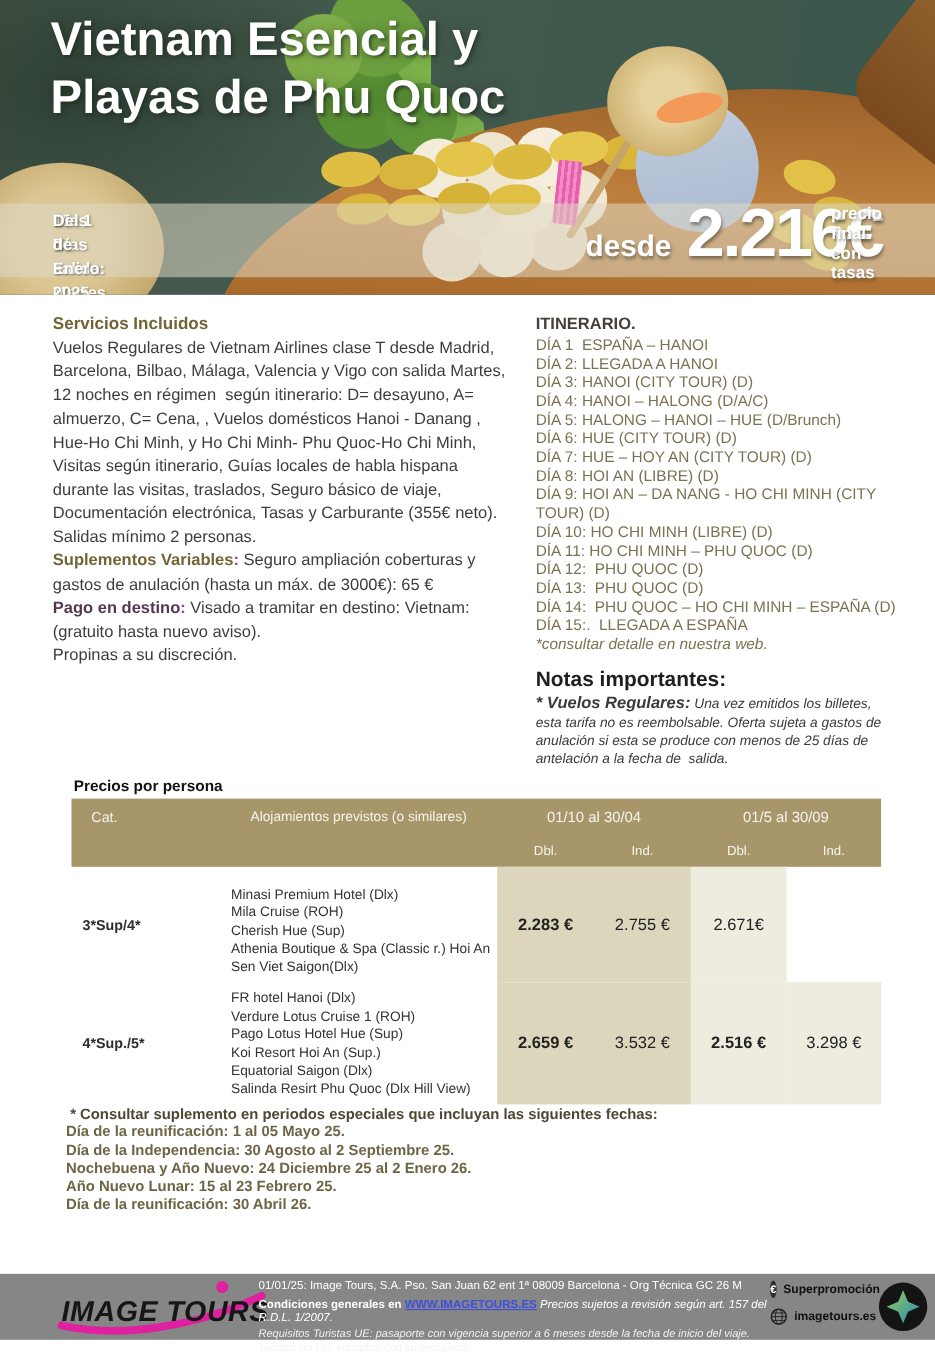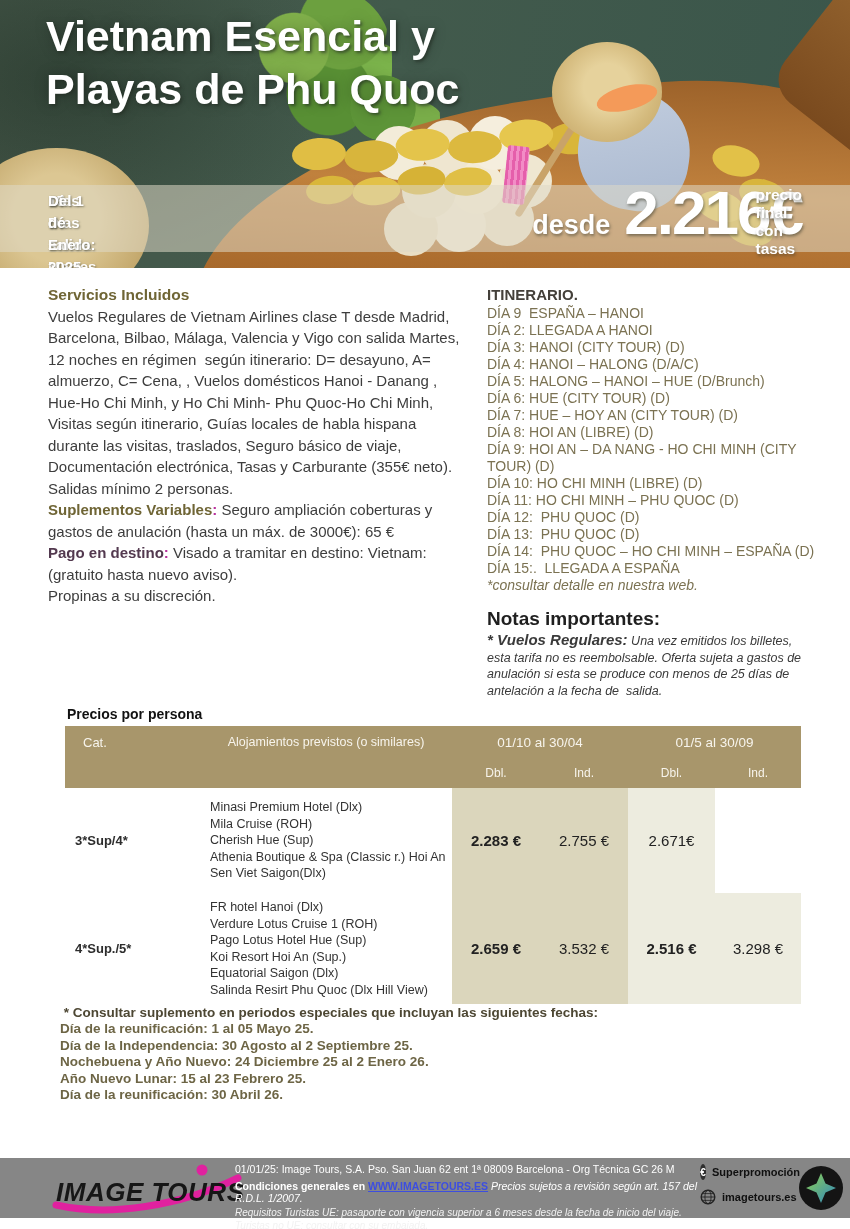--- a/index.html
+++ b/index.html
@@ -83,21 +83,21 @@
   .pt-header{display:grid;grid-template-columns:135px 252px 88px 88px 87px 86px;grid-template-rows:32px 30px;
     background:#a8966b;color:#f7f4ec;}
   .pth-cat{grid-column:1;grid-row:1;display:flex;align-items:center;padding-left:18px;font-size:13px;}
   .pth-hotels{grid-column:2;grid-row:1;display:flex;align-items:center;justify-content:center;font-size:12.5px;}
   .pth-p1{grid-column:3/5;grid-row:1;display:flex;align-items:center;justify-content:center;font-size:13.5px;}
   .pth-p2{grid-column:5/7;grid-row:1;display:flex;align-items:center;justify-content:center;font-size:13.5px;}
   .pth-sub{grid-row:2;display:flex;align-items:center;justify-content:center;font-size:12px;}
   .s3{grid-column:3;} .s4{grid-column:4;} .s5{grid-column:5;} .s6{grid-column:6;}
   .pt-row{display:grid;grid-template-columns:135px 252px 88px 88px 87px 86px;min-height:105px;}
   .ptr-cat{display:flex;align-items:center;padding-left:10px;font-size:13px;font-weight:bold;color:#2d2d2d;}
-  .ptr-hotels{display:flex;flex-direction:column;justify-content:center;padding:6px 0 6px 10px;
+  .ptr-hotels{display:flex;flex-direction:column;justify-content:flex-end;padding:6px 0 6px 10px;
     font-size:12.5px;line-height:16.5px;color:#333;}
   .price-cell{display:flex;align-items:center;justify-content:center;font-size:15px;color:#222;}
   .tint1{background:#dbd6bc;}
   .tint2{background:#edecdf;}
   .pbold{font-weight:bold;}
 
   .special{position:absolute;left:60px;top:1005px;font-size:13.5px;font-weight:bold;line-height:16.4px;}
   .special-heading{color:#4d4733;white-space:pre-wrap;}
   .special-lines div{color:#6d6545;}
 
@@ -172,21 +172,21 @@
 
     <p class="mt12"><span class="inline-heading">Suplementos Variables</span><span class="magenta">:</span><span> Seguro ampliación coberturas y gastos de anulación (hasta un máx. de 3000€): 65 €</span></p>
 
     <p class="mt28"><span class="plum-heading">Pago en destino</span><span class="magenta">:</span><span> Visado a tramitar en destino: Vietnam: (gratuito hasta nuevo aviso).</span></p>
     <p>Propinas a su discreción.</p>
   </section>
 
   <section class="right-col">
     <div class="itin-heading">ITINERARIO.</div>
     <div class="itin-list">
-        <div>DÍA 9  ESPAÑA – HANOI</div>
+        <div>DÍA 1  ESPAÑA – HANOI</div>
         <div>DÍA 2: LLEGADA A HANOI</div>
         <div>DÍA 3: HANOI (CITY TOUR) (D)</div>
         <div>DÍA 4: HANOI – HALONG (D/A/C)</div>
         <div>DÍA 5: HALONG – HANOI – HUE (D/Brunch)</div>
         <div>DÍA 6: HUE (CITY TOUR) (D)</div>
         <div>DÍA 7: HUE – HOY AN (CITY TOUR) (D)</div>
         <div>DÍA 8: HOI AN (LIBRE) (D)</div>
         <div>DÍA 9: HOI AN – DA NANG - HO CHI MINH (CITY TOUR) (D)</div>
         <div>DÍA 10: HO CHI MINH (LIBRE) (D)</div>
         <div>DÍA 11: HO CHI MINH – PHU QUOC (D)</div>

